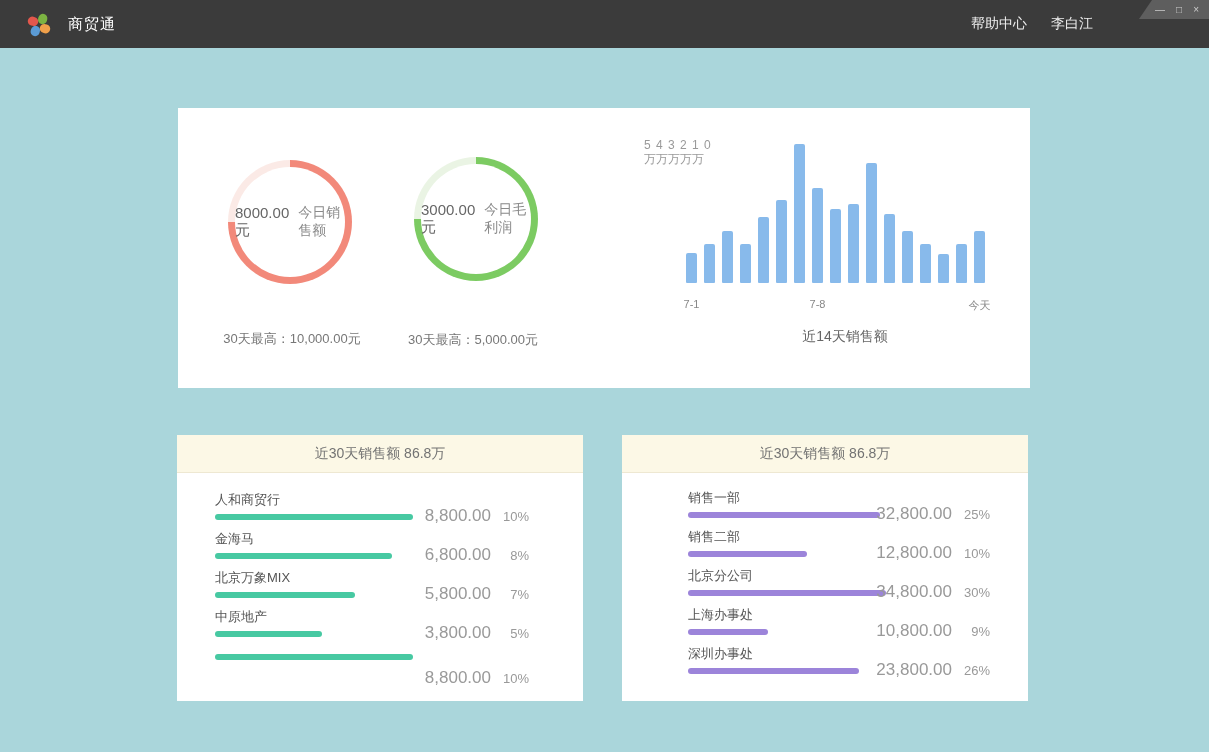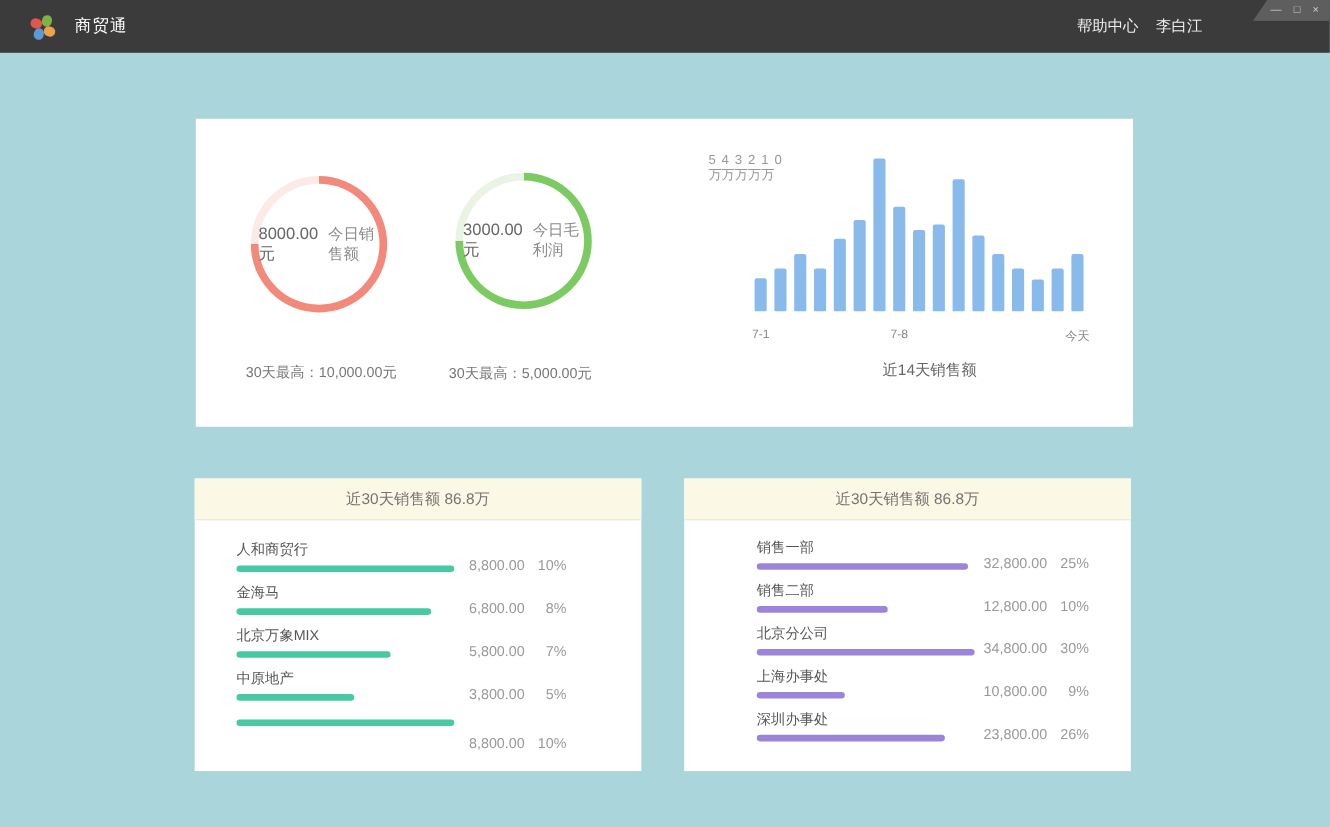--- a/index.html
+++ b/index.html
@@ -4,21 +4,21 @@
 <style>
   * { margin:0; padding:0; box-sizing:border-box; }
   html,body { width:1209px; height:752px; }
   body { font-family:"Liberation Sans","DejaVu Sans",sans-serif; background:#aad6db; overflow:hidden; }
   .app { position:relative; width:1209px; height:752px; background:#aad6db; }
 
   
   .titlebar { position:absolute; left:0; top:0; width:1209px; height:48px; background:#3b3b3b; }
   .logo { position:absolute; left:26px; top:11px; width:26px; height:26px; }
   .app-title { position:absolute; left:68px; top:0; height:48px; line-height:48px; color:#ffffff; font-size:15px; letter-spacing:1px; }
-  .tb-right { position:absolute; right:116px; top:0; height:48px; display:flex; align-items:center; gap:16px; }
+  .tb-right { position:absolute; right:116px; top:0; height:48px; display:flex; align-items:center; gap:24px; }
   .tb-link { color:#eeeeee; font-size:14px; cursor:pointer; }
   .win-controls { position:absolute; right:0; top:0; width:70px; height:19px; background:#5e5e5e;
     clip-path:polygon(13px 0, 100% 0, 100% 100%, 0 100%);
     display:flex; align-items:center; justify-content:flex-end; gap:11px; padding:0 10px 0 18px; }
   .win-btn { color:#cccccc; font-size:10px; line-height:10px; cursor:pointer; }
 
   
   .card { position:absolute; background:#ffffff; }
   .card-top    { left:178px; top:108px;  width:852px; height:280px; }
   .card-left   { left:177px; top:435px;  width:406px; height:266px; }
@@ -45,27 +45,27 @@
   .bar { width:11px; background:#88baeb; border-radius:2px 2px 1px 1px; flex:0 0 11px; }
   .xlabels { position:absolute; left:508px; top:190px; width:300px; height:14px; }
   .xlabel { position:absolute; transform:translateX(-50%); font-size:11px; color:#888888; white-space:nowrap; }
   .chart-caption { position:absolute; left:667px; top:220px; transform:translateX(-50%);
     font-size:14px; color:#666666; white-space:nowrap; }
 
   
   .rank-header { height:38px; background:#fcf8e6; border-bottom:1px solid #eee8d2;
     display:flex; align-items:center; justify-content:center; font-size:14px; color:#737373; }
   .rank-body { position:relative; }
-  .card-left  .rank-body { padding:19px 68px 0 38px; }
+  .card-left  .rank-body { padding:19px 54px 0 38px; }
   .card-right .rank-body { padding:17px 38px 0 66px; }
   .rank-row { position:relative; height:39px; }
   .rank-name { font-size:13px; color:#555555; line-height:16px; }
   .rank-bar { margin-top:6px; height:6px; border-radius:3px; }
   .rank-values { position:absolute; right:0; top:14px; display:flex; align-items:baseline; }
-  .rank-amount { font-size:13px; color:#999999; min-width:70px; text-align:right; }
+  .rank-amount { font-size:17px; color:#999999; min-width:70px; text-align:right; }
   .rank-pct { font-size:13px; color:#999999; width:38px; text-align:right; }
 </style>
 </head>
 <body>
 
 <div class="app">
 
   <div class="titlebar">
     <svg class="logo" viewBox="0 0 26 26">
       <g transform="translate(13,14)">

